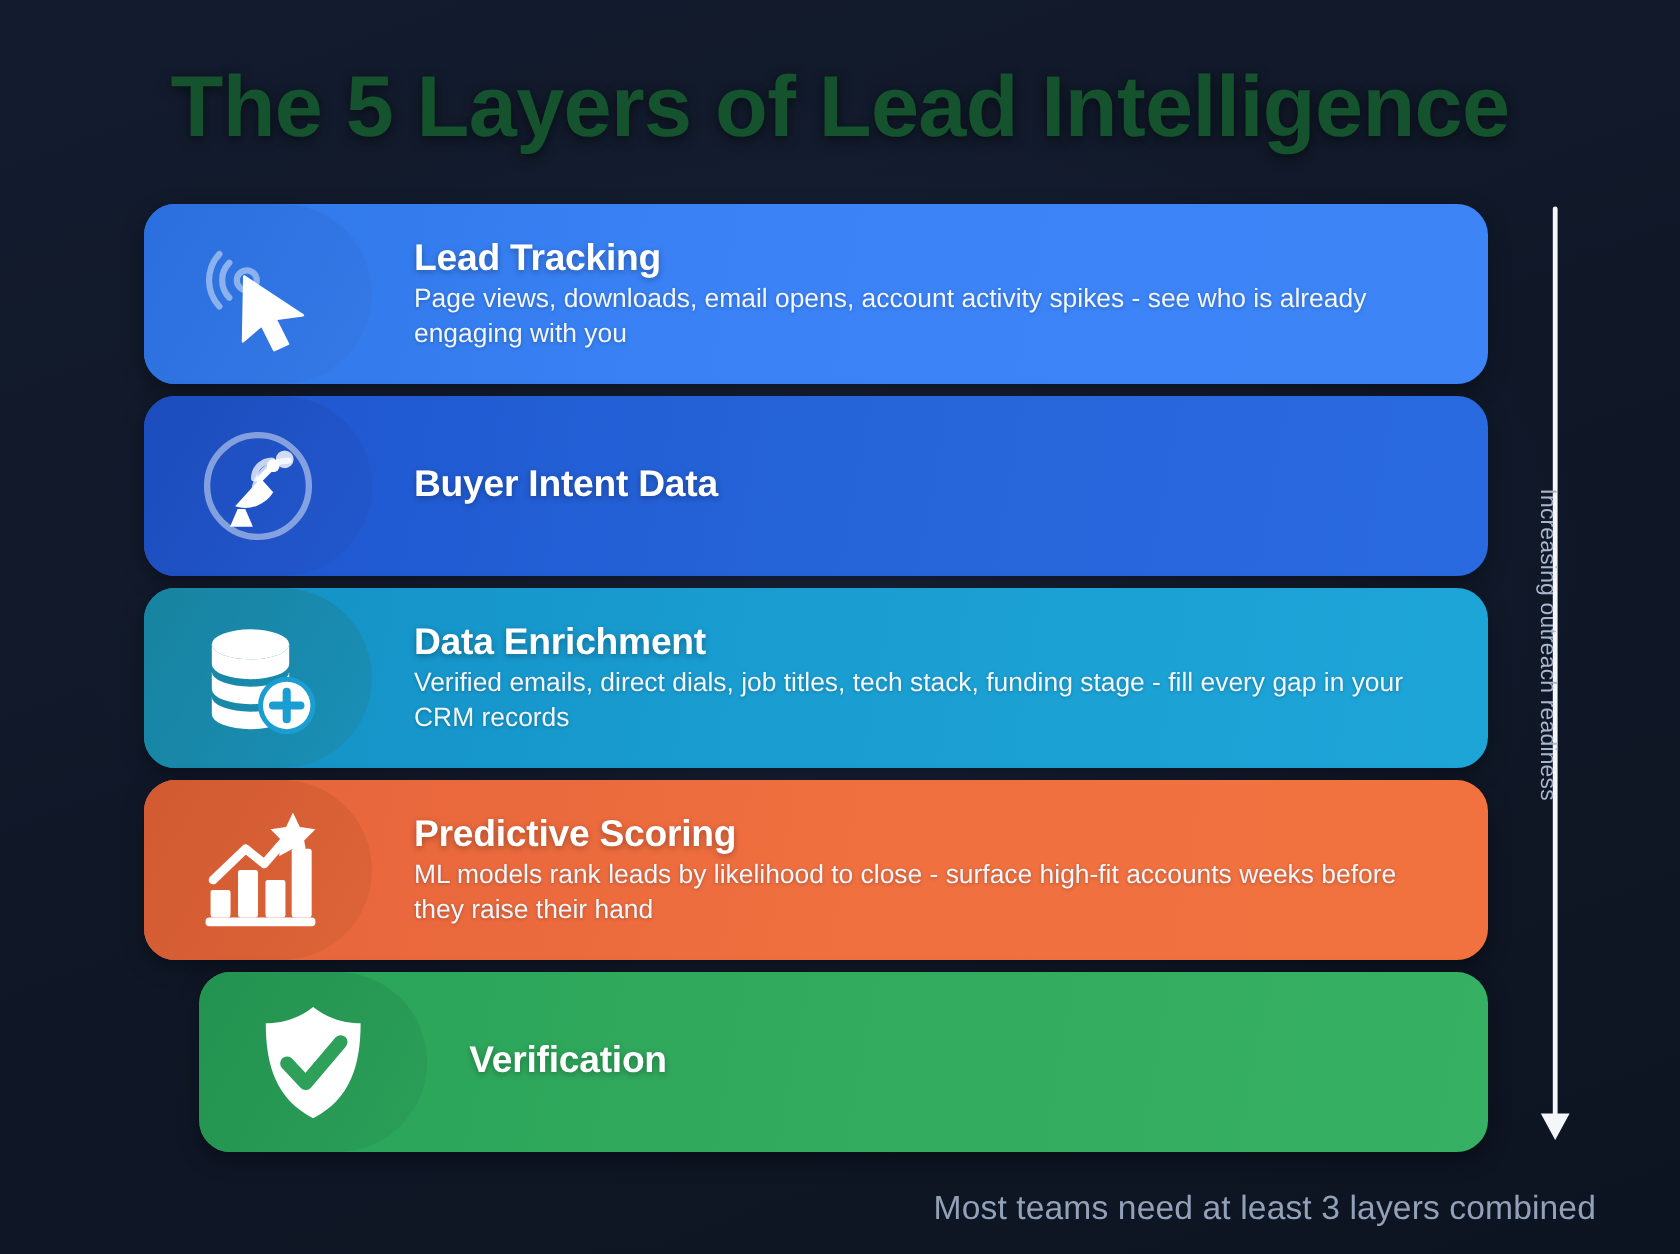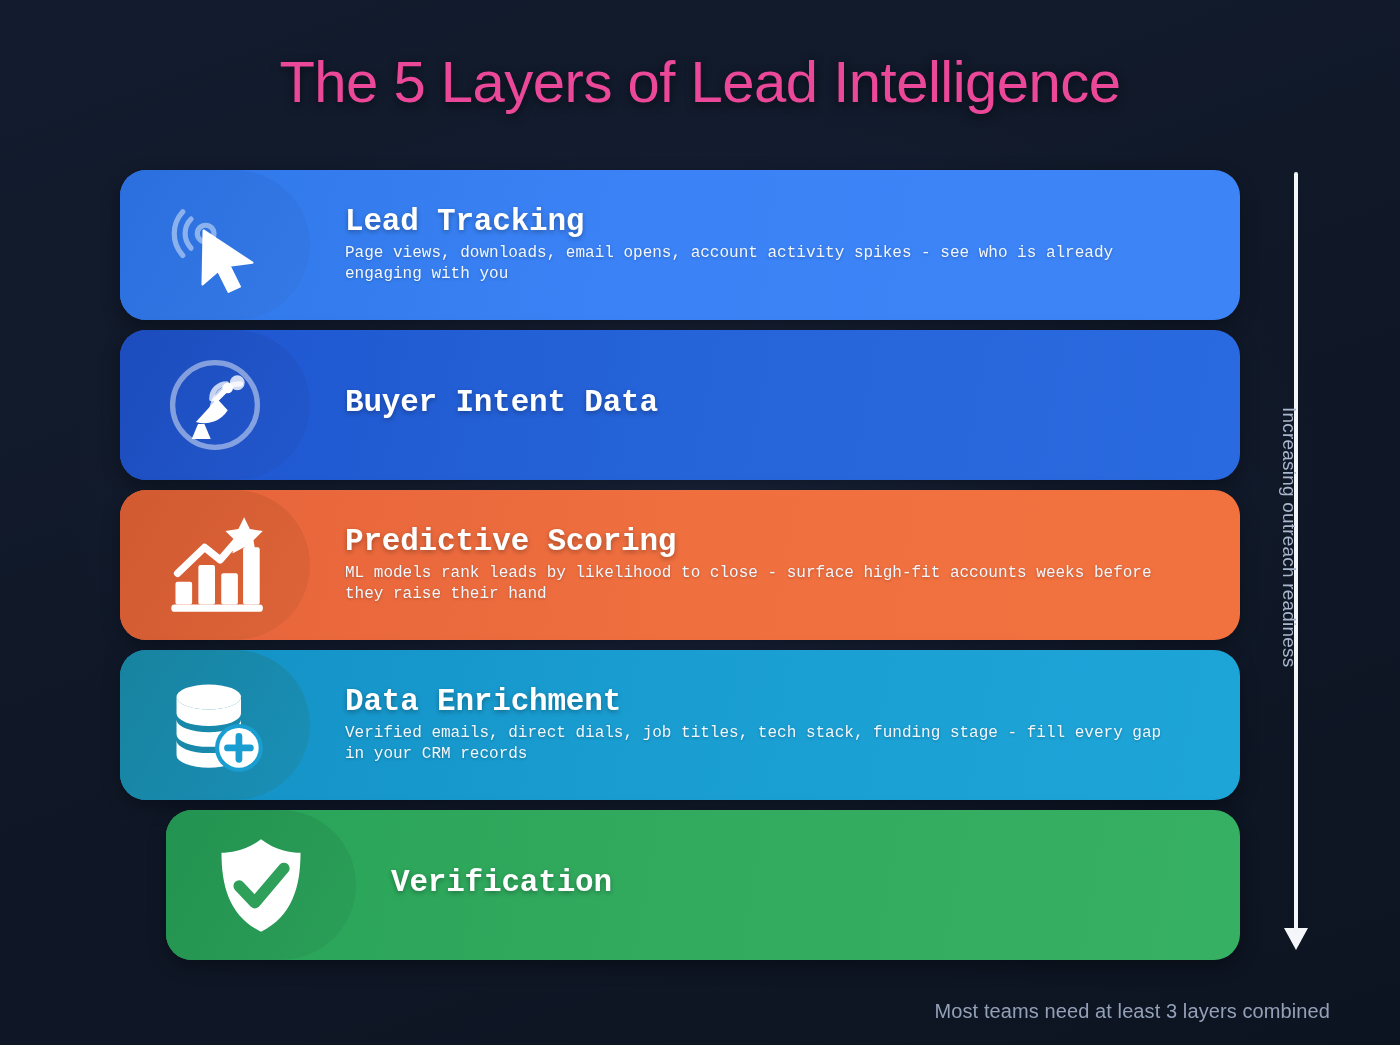--- a/index.html
+++ b/index.html
@@ -18,24 +18,24 @@
     position:relative;
   }
 
   
   .title-wrap{
     position:absolute;
     top:52px; left:0; right:0;
     text-align:center;
   }
   .title{
-    font-size:58px;
-    font-weight:normal;
+    font-size:72px;
+    font-weight:bold;
     letter-spacing:-0.5px;
-    color:#ec4899;
+    color:#14532d;
     text-shadow:0 3px 10px rgba(0,0,0,0.55);
     line-height:1.05;
   }
 
   
   .stack{
     position:absolute;
     left:120px;
     top:170px;
     width:1120px;
@@ -62,34 +62,33 @@
     align-items:center;
     justify-content:center;
   }
   .icon-panel svg{ display:block; }
 
   .card-body{
     position:relative;
     margin-left:225px;
     padding-right:56px;
     width:100%;
-    font-family:Liberation Mono, monospace;
   }
 
   .card-title{
     font-size:31px;
     font-weight:bold;
     color:#ffffff;
     line-height:1.12;
     margin-bottom:3px;
     text-shadow:0 2px 5px rgba(0,0,0,0.3);
     letter-spacing:-0.2px;
   }
   .card-desc{
-    font-size:16px;
+    font-size:22px;
     line-height:1.3;
     color:#f2f7fd;
     text-shadow:0 1px 3px rgba(0,0,0,0.25);
     max-width:855px;
   }
 
   
   .c-blue      { background:linear-gradient(100deg, #2f78e8 0%, #3b82f6 45%, #3d85f7 100%); }
   .c-blue .icon-panel      { background:linear-gradient(120deg,#2a6fdd 0%, #3479e6 100%); }
 
@@ -140,21 +139,21 @@
     font-size:19px;
     color:#a9b6cc;
     letter-spacing:0.2px;
   }
 
   
   .footer{
     position:absolute;
     right:70px;
     bottom:22px;
-    font-size:20px;
+    font-size:28px;
     color:#93a1b8;
     letter-spacing:0.1px;
   }
 </style>
 </head>
 <body>
 
 <div class="title-wrap">
   <h1 class="title">The 5 Layers of Lead Intelligence</h1>
 </div>
@@ -188,20 +187,40 @@
         </g>
         <circle cx="71" cy="29" r="7" fill="#ffffff" fill-opacity="0.8"></circle>
         <path d="M52 44 L32 66 A26 26 0 0 0 62 55 Z" fill="#ffffff"></path>
         <path d="M51 45 L60 36" stroke="#ffffff" stroke-width="5" stroke-linecap="round"></path>
         <circle cx="62" cy="34" r="5" fill="#ffffff"></circle>
         <path d="M34 68 L28 82 L46 82 L40 68 Z" fill="#ffffff"></path>
       </svg>
     </div>
     <div class="card-body">
       <div class="card-title">Buyer Intent Data</div>
+    </div>
+  </div>
+
+  <div class="card c-cyan">
+    <div class="icon-panel">
+      <svg width="104" height="104" viewBox="0 0 100 100">
+        <g fill="#ffffff">
+          <ellipse cx="44" cy="23" rx="31" ry="12"></ellipse>
+          <path d="M13 23 v16 a31 12 0 0 0 62 0 v-16 a31 12 0 0 1 -62 0 z"></path>
+          <path d="M13 45 v14 a31 12 0 0 0 62 0 v-14 a31 12 0 0 1 -62 0 z"></path>
+          <path d="M13 65 v14 a31 12 0 0 0 62 0 v-14 a31 12 0 0 1 -62 0 z"></path>
+        </g>
+        <circle cx="73" cy="72" r="23" fill="#1a9ed2"></circle>
+        <circle cx="73" cy="72" r="19" fill="#ffffff"></circle>
+        <path d="M73 61 v22 M62 72 h22" stroke="#1a9ed2" stroke-width="6.5" stroke-linecap="round"></path>
+      </svg>
+    </div>
+    <div class="card-body">
+      <div class="card-title">Data Enrichment</div>
+      <div class="card-desc">Verified emails, direct dials, job titles, tech stack, funding stage - fill every gap in your CRM records</div>
     </div>
   </div>
 
   <div class="card c-orange">
     <div class="icon-panel">
       <svg width="104" height="104" viewBox="0 0 100 100">
         <g fill="#ffffff">
           <rect x="12" y="66" width="16" height="22" rx="2"></rect>
           <rect x="34" y="50" width="16" height="38" rx="2"></rect>
           <rect x="56" y="58" width="16" height="30" rx="2"></rect>
@@ -211,40 +230,20 @@
         <path d="M14 58 L40 33 L55 45 L75 22" fill="none" stroke="#ffffff" stroke-width="7" stroke-linecap="round" stroke-linejoin="round"></path>
         <path d="M78 4 L83.5 15.5 L96 17.4 L87 26.3 L89.2 39 L78 33 L66.8 39 L69 26.3 L60 17.4 L72.5 15.5 Z" fill="#ffffff"></path>
       </svg>
     </div>
     <div class="card-body">
       <div class="card-title">Predictive Scoring</div>
       <div class="card-desc">ML models rank leads by likelihood to close - surface high-fit accounts weeks before they raise their hand</div>
     </div>
   </div>
 
-  <div class="card c-cyan">
-    <div class="icon-panel">
-      <svg width="104" height="104" viewBox="0 0 100 100">
-        <g fill="#ffffff">
-          <ellipse cx="44" cy="23" rx="31" ry="12"></ellipse>
-          <path d="M13 23 v16 a31 12 0 0 0 62 0 v-16 a31 12 0 0 1 -62 0 z"></path>
-          <path d="M13 45 v14 a31 12 0 0 0 62 0 v-14 a31 12 0 0 1 -62 0 z"></path>
-          <path d="M13 65 v14 a31 12 0 0 0 62 0 v-14 a31 12 0 0 1 -62 0 z"></path>
-        </g>
-        <circle cx="73" cy="72" r="23" fill="#1a9ed2"></circle>
-        <circle cx="73" cy="72" r="19" fill="#ffffff"></circle>
-        <path d="M73 61 v22 M62 72 h22" stroke="#1a9ed2" stroke-width="6.5" stroke-linecap="round"></path>
-      </svg>
-    </div>
-    <div class="card-body">
-      <div class="card-title">Data Enrichment</div>
-      <div class="card-desc">Verified emails, direct dials, job titles, tech stack, funding stage - fill every gap in your CRM records</div>
-    </div>
-  </div>
-
   <div class="card c-green">
     <div class="icon-panel">
       <svg width="104" height="104" viewBox="0 0 100 100">
         <path d="M50 6 C64 17 79 19 88 19 C88 52 80 80 50 95 C20 80 12 52 12 19 C21 19 36 17 50 6 Z" fill="#ffffff"></path>
         <path d="M29 51 L44 67 L72 34" fill="none" stroke="#2ea05a" stroke-width="11" stroke-linecap="round" stroke-linejoin="round"></path>
       </svg>
     </div>
     <div class="card-body">
       <div class="card-title">Verification</div>
     </div>

